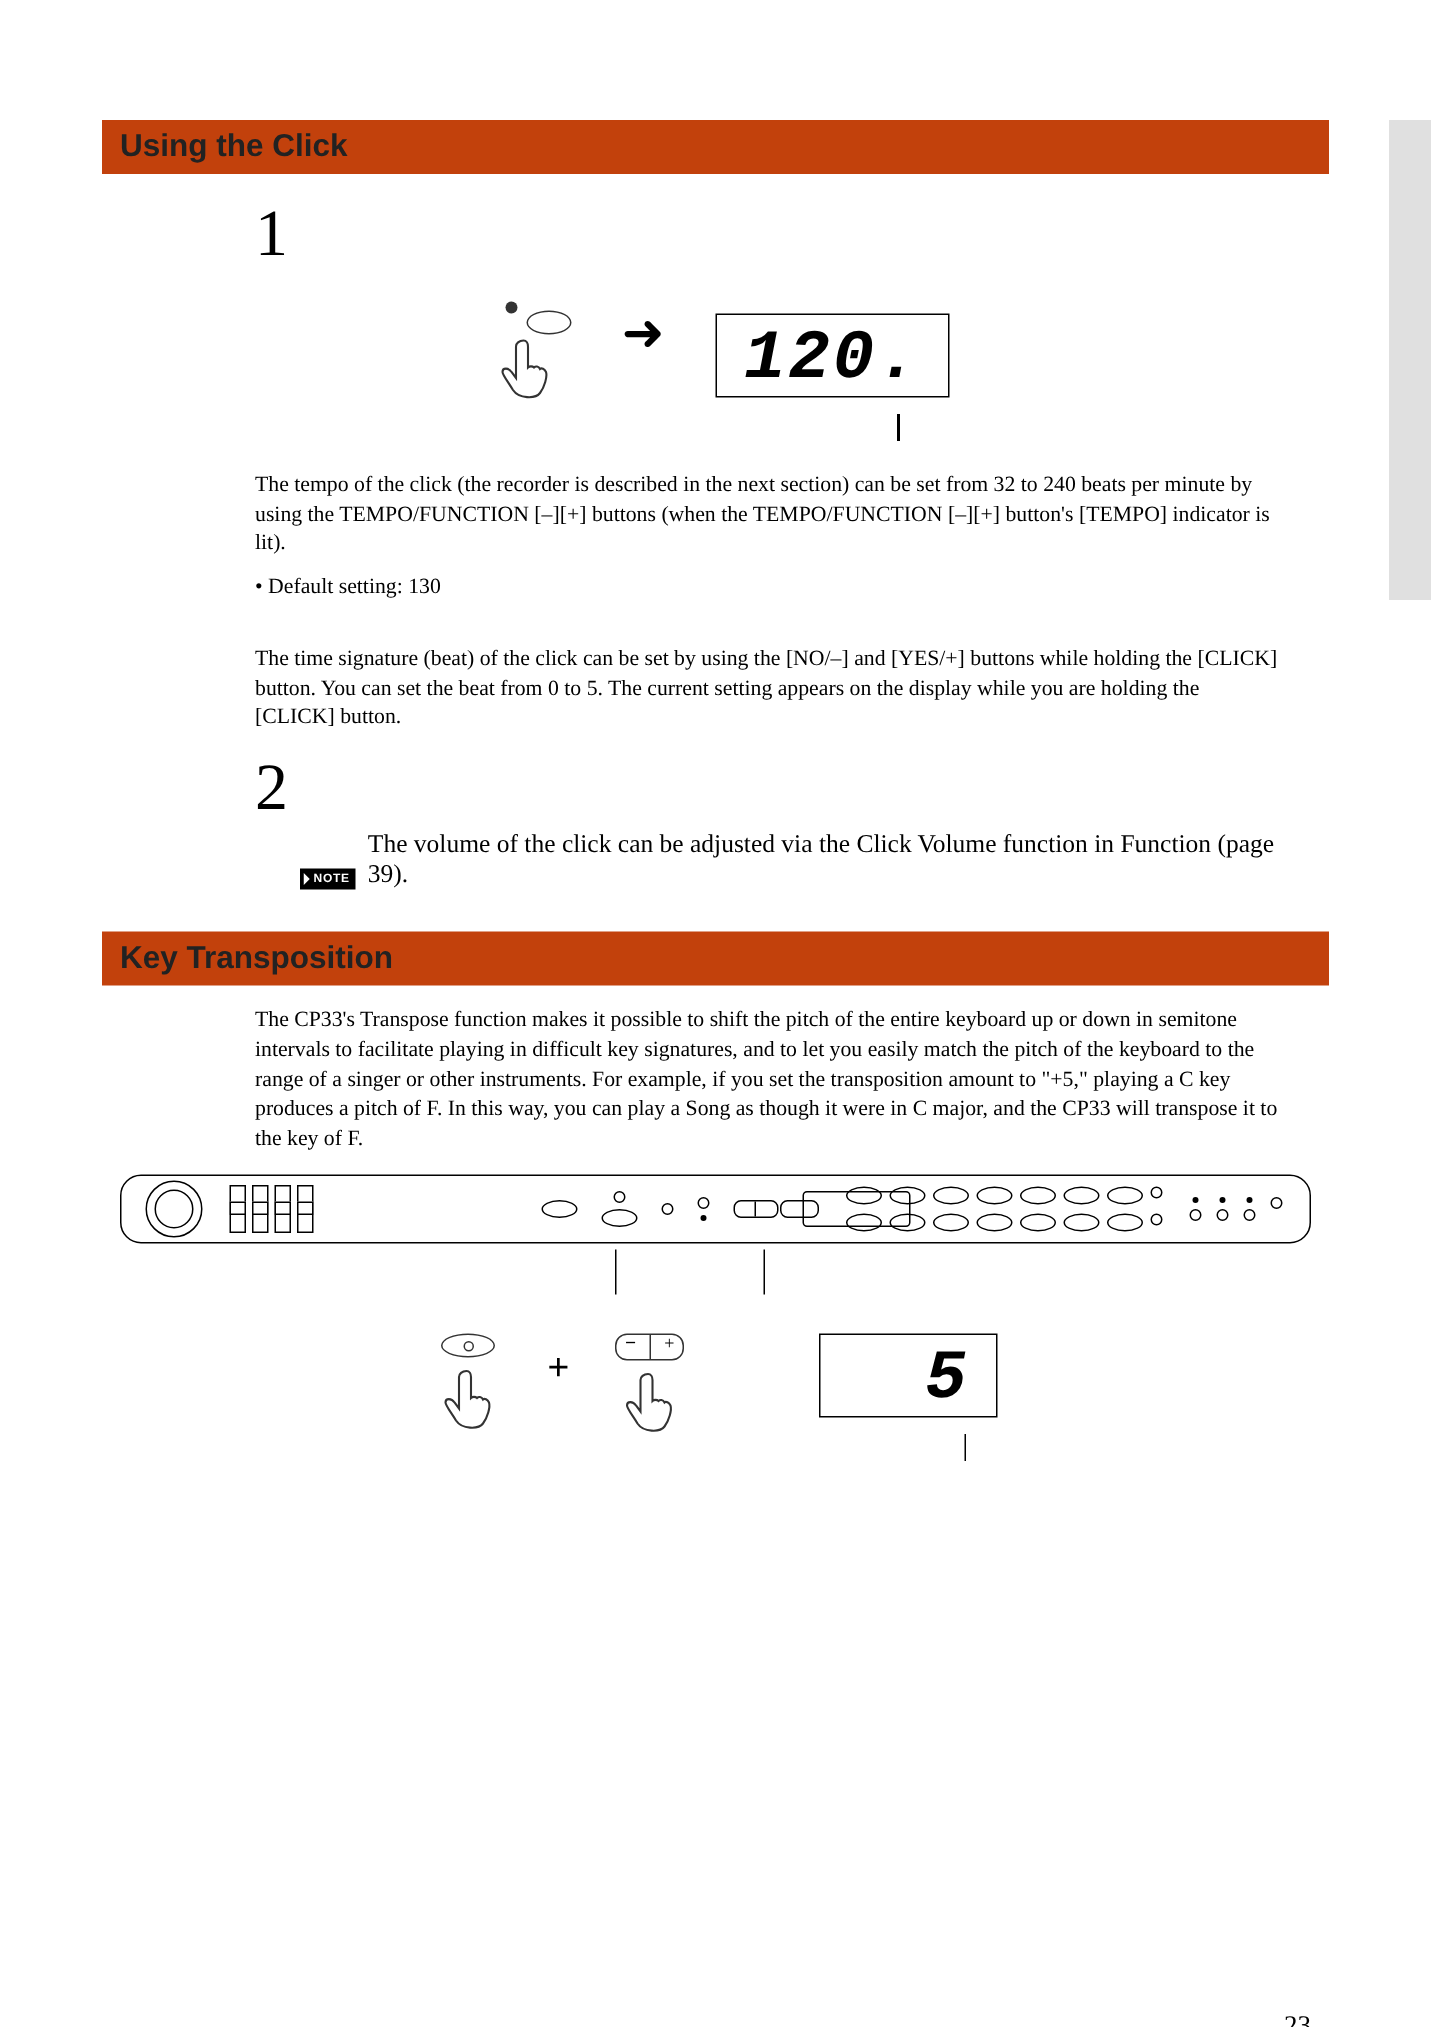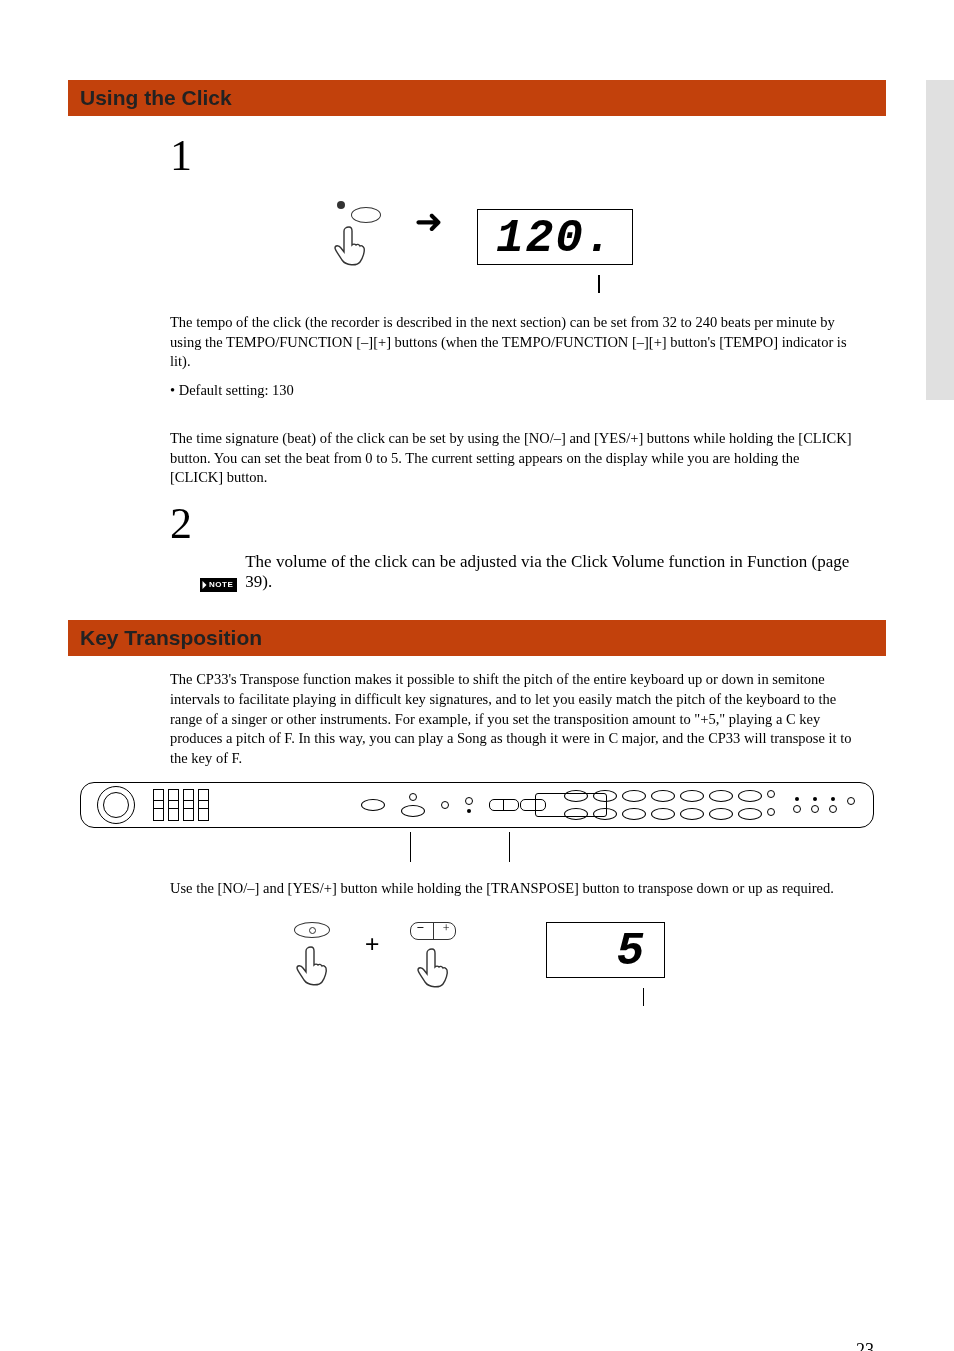--- a/index.html
+++ b/index.html
@@ -345,21 +345,20 @@
         <span class="dot-open"></span>
       </span>
     </div>
   </div>
   <div class="panel-leaders">
     <div class="leader"></div>
     <div class="leader2"></div>
   </div>
 
   <div class="body-indent">
-    <p class="body-text">Use the [NO/–] and [YES/+] button while holding the [TRANSPOSE] button to transpose down or up as required.</p>
   </div>
 
   <div class="transpose-diagram">
     <div class="hold-group">
       <span class="transpose-oval"></span>
       <svg class="hand-svg" viewBox="0 0 46 46">
         <path d="M22 4 c2 0 3 2 3 4 v14 c1 -1 3 -1 4 0 c1 -1 3 -1 4 1 c1 -1 3 0 4 2 c1 3 -1 10 -4 14 c-3 4 -14 4 -18 -2 c-3 -5 -7 -10 -7 -12 c0 -3 4 -3 6 0 l3 4 v-21 c0 -2 2 -4 5 -4 z" fill="none" stroke="#333" stroke-width="1.4"></path>
       </svg>
     </div>
     <div class="plus-sign">+</div>

